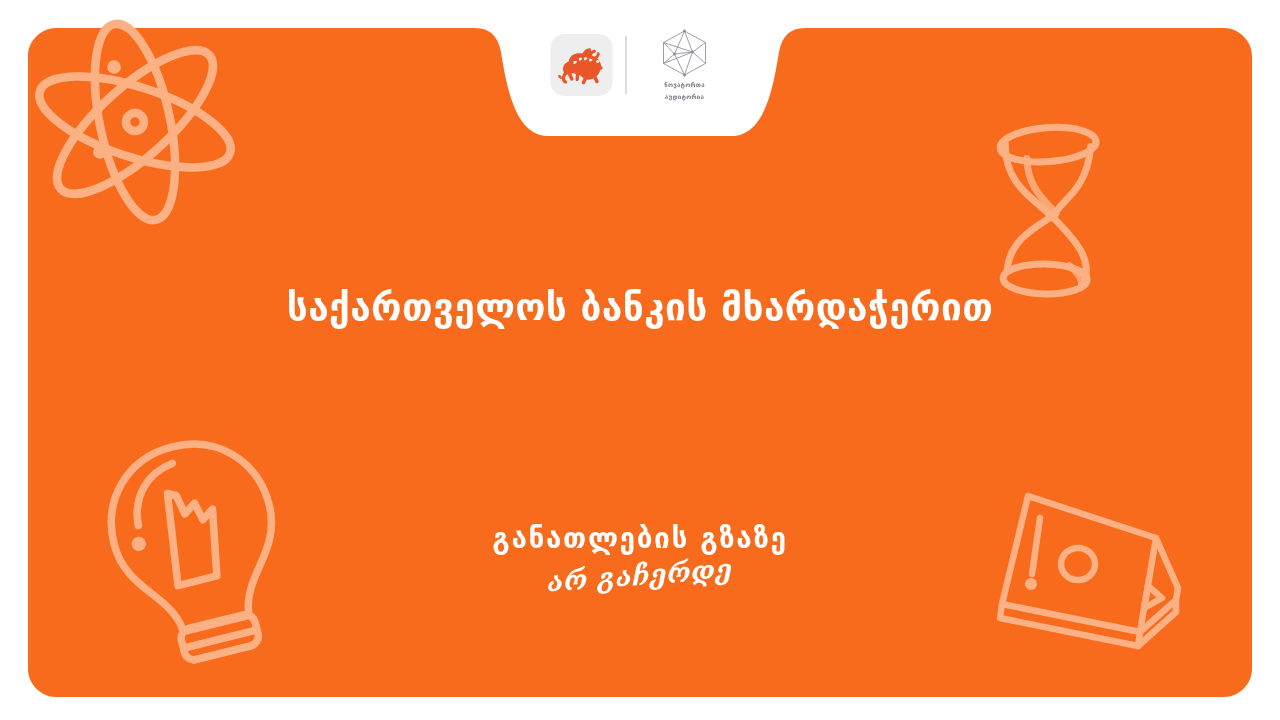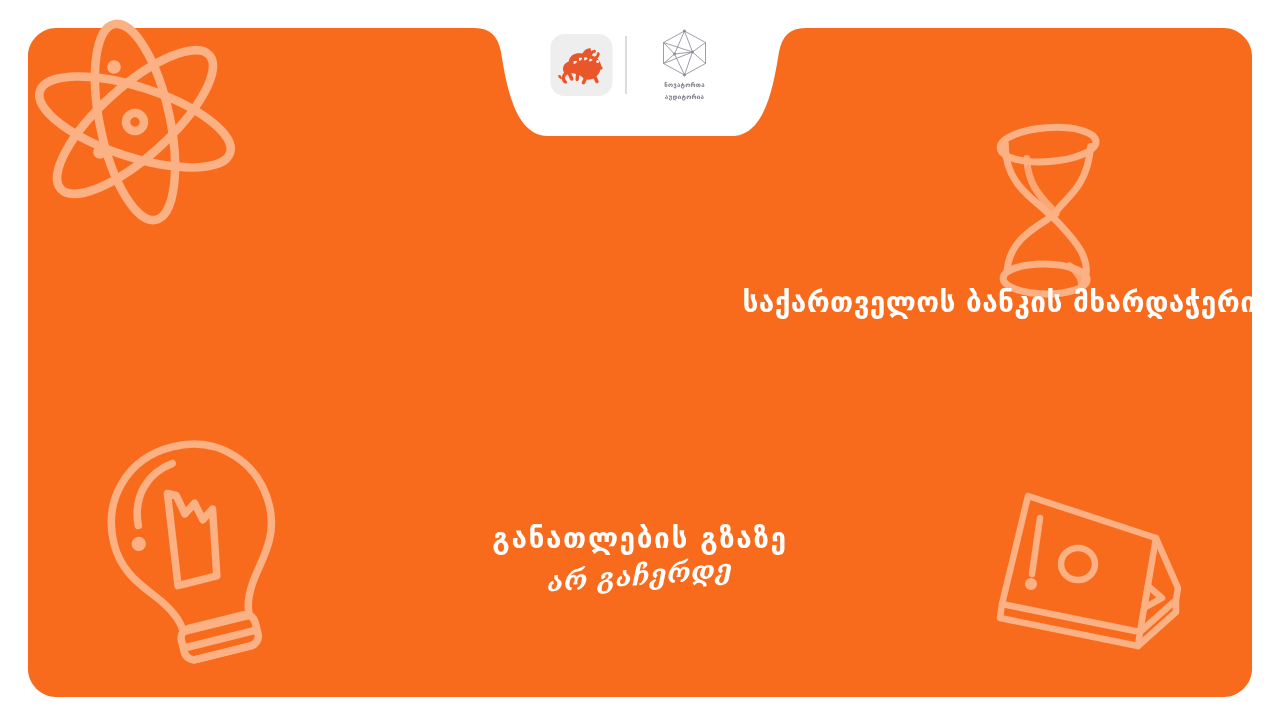--- a/index.html
+++ b/index.html
@@ -85,25 +85,25 @@
     color:#7a7a86;
     white-space:nowrap;
   }
 
   
   .headline {
     position:absolute;
     left:0;
     right:0;
     top:285px;
-    text-align:right;
+    text-align:center;
     color:#ffffff;
     font-family:"DejaVu Sans", sans-serif;
     font-weight:bold;
-    font-size:28px;
+    font-size:37px;
     line-height:1.27;
     letter-spacing:0.4px;
     text-transform:uppercase;
   }
   .headline .hl-line { display:block; white-space:nowrap; }
 
   
   .slogan {
     position:absolute;
     left:0;

